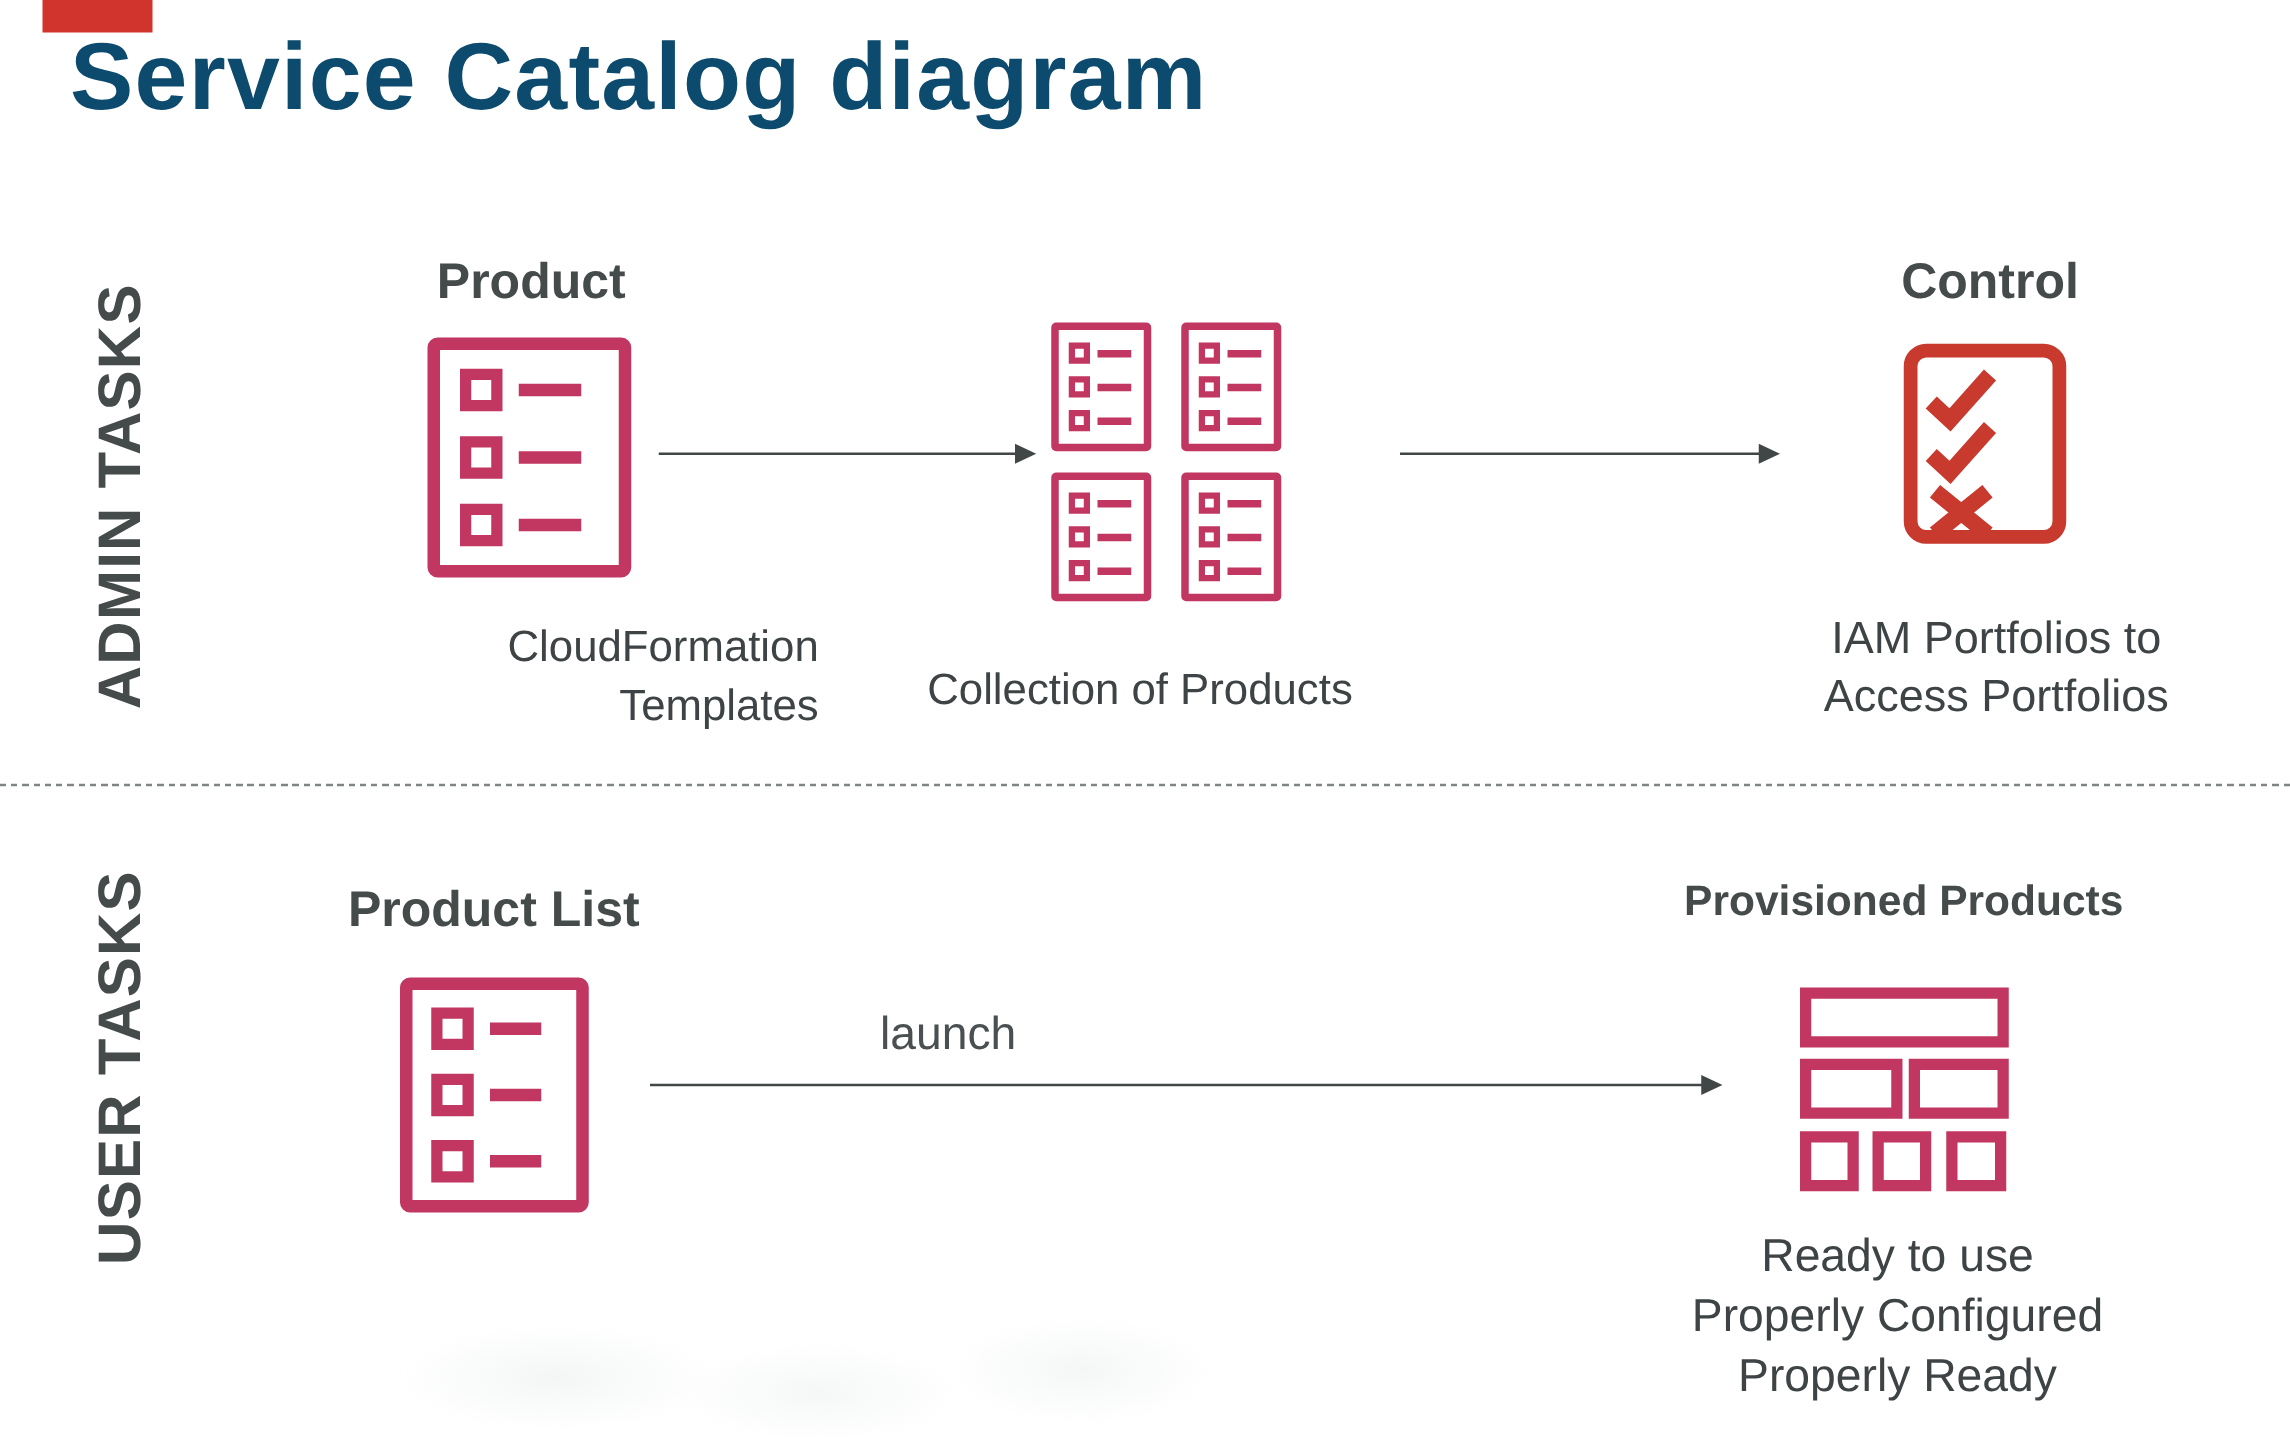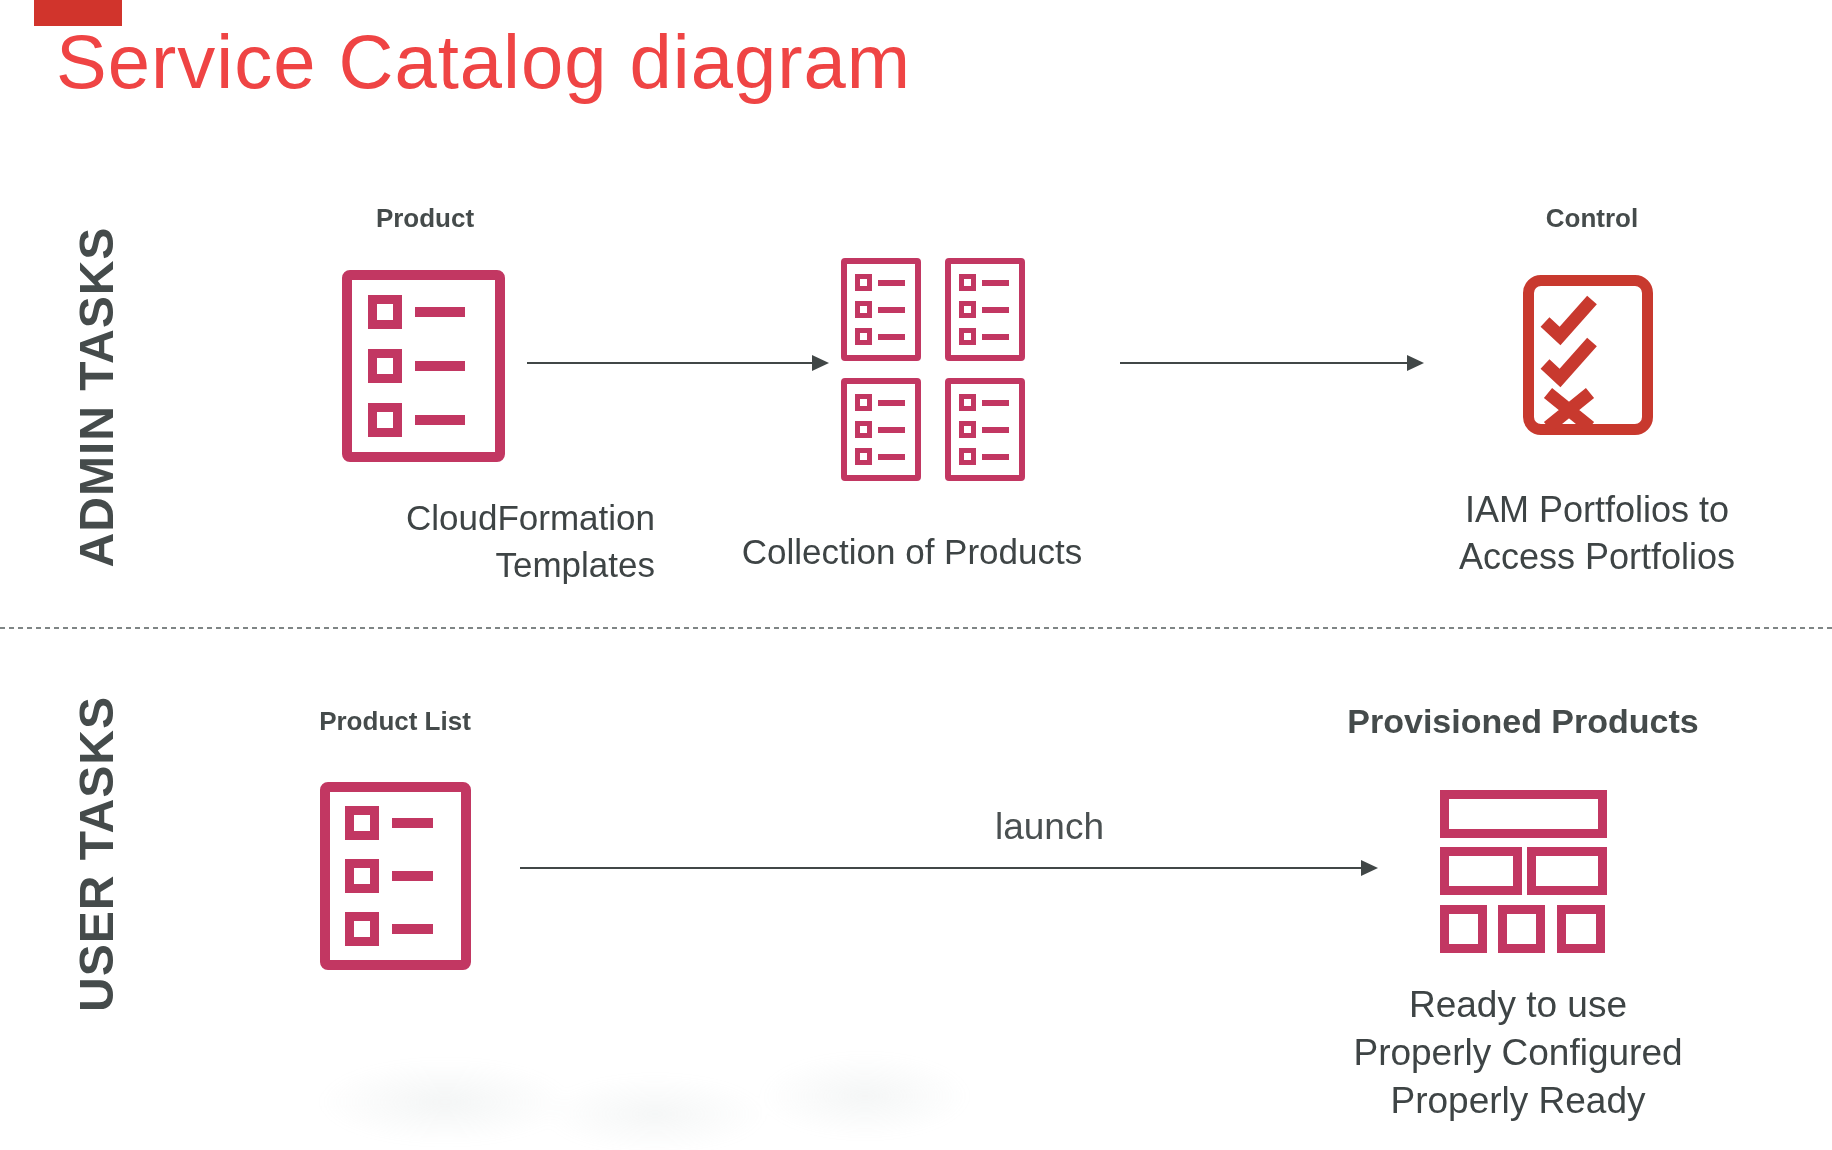--- a/index.html
+++ b/index.html
@@ -4,47 +4,47 @@
 <style>
   html,body{margin:0;padding:0;background:#ffffff;}
   #canvas{
     position:relative;width:1832px;height:1150px;background:#ffffff;overflow:hidden;
     font-family:"Liberation Sans","DejaVu Sans",sans-serif;color:#3f4546;
   }
   
   .red-marker{position:absolute;left:34px;top:0;width:88px;height:26px;background:#d1342c;}
   
   .title{
-    position:absolute;left:56px;top:18px;margin:0;font-size:76px;font-weight:400;
-    letter-spacing:1px;color:#ef4444;white-space:nowrap;
+    position:absolute;left:56px;top:18px;margin:0;font-size:76px;font-weight:700;
+    letter-spacing:1px;color:#0c4a6e;white-space:nowrap;
   }
   
   .row-label{
     position:absolute;font-weight:bold;font-size:48px;letter-spacing:1px;color:#454b4b;
     text-align:center;transform:rotate(-90deg);white-space:nowrap;line-height:50px;height:50px;
   }
   .row-label.admin{width:420px;left:-113px;top:372px;}
   .row-label.user{width:330px;left:-68px;top:829px;}
   
   .col-heading{
-    position:absolute;width:400px;text-align:center;font-weight:bold;font-size:26px;color:#454b4b;
+    position:absolute;width:400px;text-align:center;font-weight:bold;font-size:40px;color:#454b4b;
   }
   .h-product{left:225px;top:203px;}
   .h-portfolio{left:750px;top:203px;}
   .h-control{left:1392px;top:203px;}
   .h-product-list{left:195px;top:706px;}
   .h-provisioned{left:1323px;top:702px;font-size:34px;}
   
   .caption{position:absolute;width:460px;text-align:center;font-size:35px;line-height:47px;color:#3e4445;}
   .cap-product{left:195px;top:494px;text-align:right;}
   .cap-portfolio{left:682px;top:503px;margin-top:25px;}
   .cap-control{left:1367px;top:486px;font-size:36px;}
   .cap-product-list{left:160px;top:994px;font-size:37px;}
   .cap-provisioned{left:1288px;top:981px;font-size:37px;line-height:48px;}
-  .launch-label{position:absolute;left:704px;top:806px;width:400px;text-align:right;
+  .launch-label{position:absolute;left:704px;top:806px;width:400px;text-align:left;
     font-size:37px;color:#4a5051;}
   
   .licon{
     position:absolute;box-sizing:border-box;border:10px solid #c23762;border-radius:8px;
     display:flex;flex-direction:column;justify-content:space-between;
     padding:15px 30px 15px 16px;background:#fff;
   }
   .licon .lrow{display:flex;align-items:center;gap:13px;}
   .licon .sq{box-sizing:border-box;width:34px;height:34px;border:9px solid #c23762;flex:0 0 auto;}
   .licon .ln{flex:1;height:10px;background:#c23762;}

